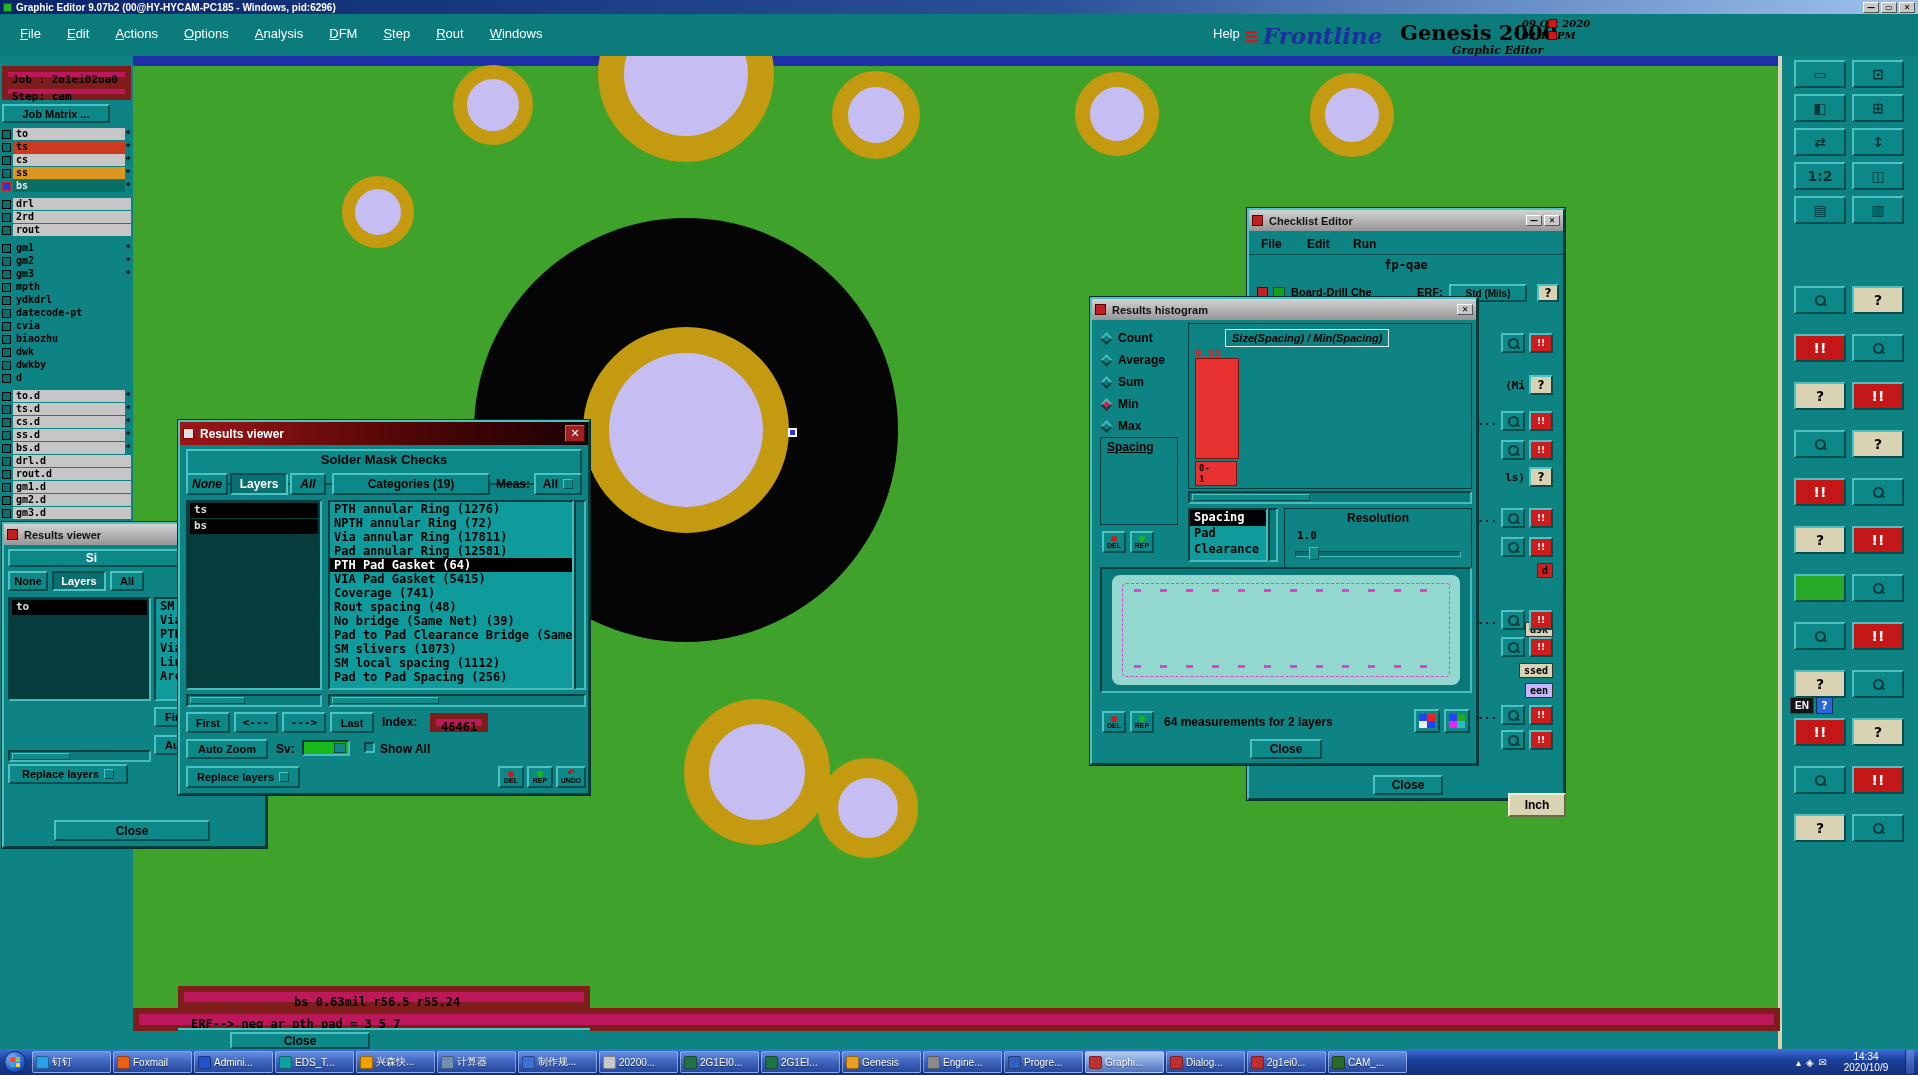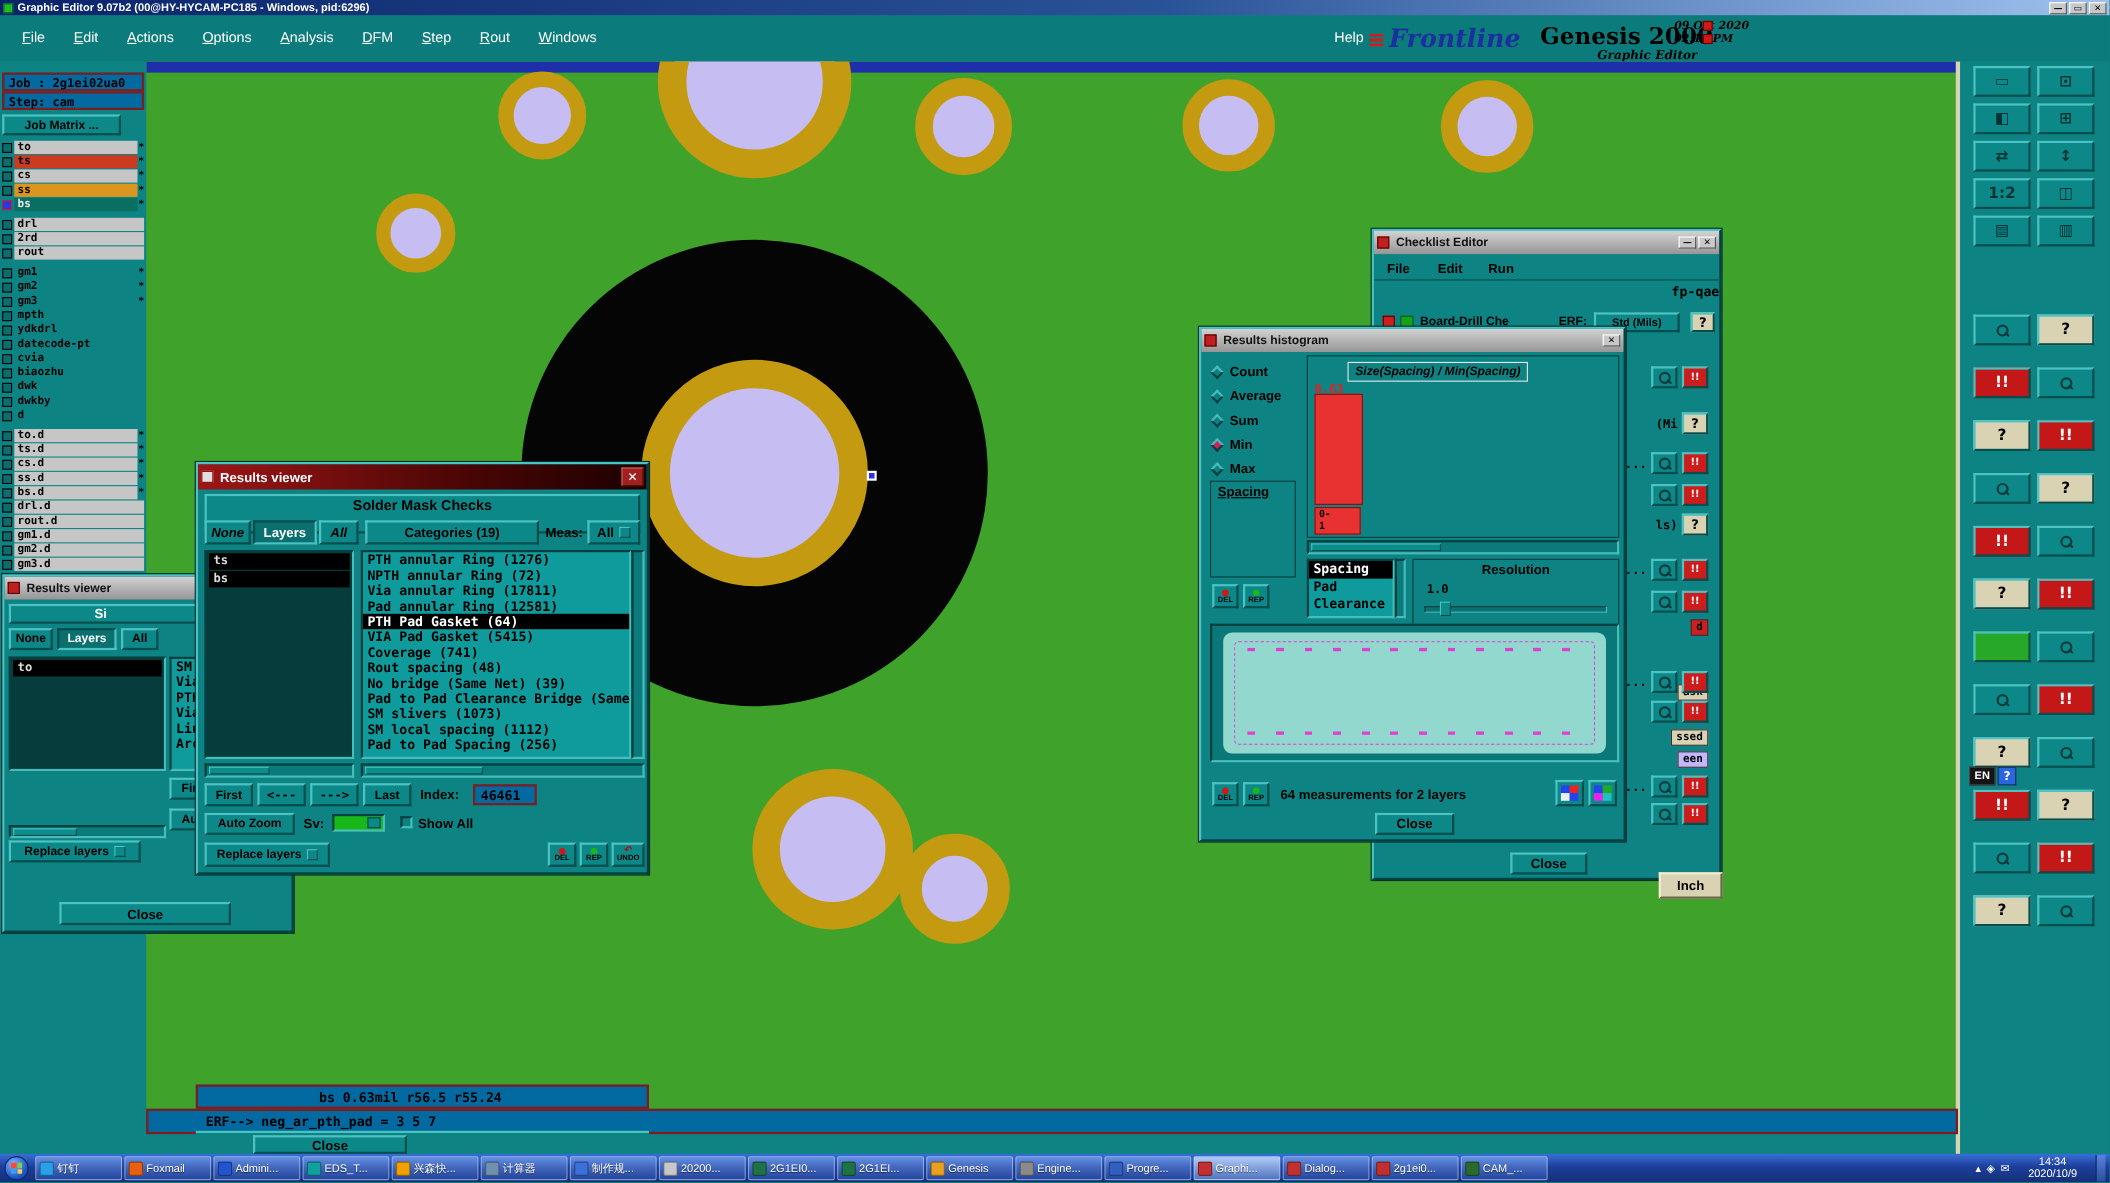--- a/index.html
+++ b/index.html
@@ -30,21 +30,21 @@
   .brand-app { position:absolute; left:1452px; top:30px; color:#000; font:bold italic 11px "DejaVu Serif",serif; }
   .red-sq { position:absolute; width:9px; height:9px; background:#d01818; border:1px solid #600; }
 
   
   .btn { background:#0d8888; border:2px solid; border-color:#4cc2c2 #064d4d #064d4d #4cc2c2;
     color:#000; font:bold 12px "Liberation Sans",sans-serif; display:flex; align-items:center;
     justify-content:center; position:absolute; cursor:default; white-space:nowrap; }
   .btn.pressed { border-color:#064d4d #4cc2c2 #4cc2c2 #064d4d; background:#0a6f6f; color:#fff; }
   .raisedbar { background:#0d8888; border:2px solid; border-color:#4cc2c2 #064d4d #064d4d #4cc2c2; position:absolute; }
   .sunken { background:#0b7d7d; border:2px solid; border-color:#053f3f #46bcbc #46bcbc #053f3f; position:absolute; }
-  .beige { background:#0369a1; border:2px solid #7f1d1d; }
+  .beige { background:#be185d; border:6px solid #7f1d1d; }
   .grip { width:10px; height:10px; background:#0d8888; border:1px solid; border-color:#4cc2c2 #064d4d #064d4d #4cc2c2; margin-left:5px; }
   .label { position:absolute; color:#000; font:bold 12px "Liberation Sans",sans-serif; white-space:nowrap; }
 
   .win { position:absolute; background:#0d8383; border:2px solid; border-color:#4cc2c2 #053f3f #053f3f #4cc2c2;
     outline:1px solid #032f2f; overflow:hidden; }
   .title-red { height:23px; background:linear-gradient(90deg,#9e1616,#4a0505 60%,#1c0101);
     display:flex; align-items:center; gap:6px; color:#fff; font:bold 12px "Liberation Sans",sans-serif; padding:0 3px; }
   .title-gray { height:21px; background:linear-gradient(180deg,#d2d2d2,#969696);
     display:flex; align-items:center; gap:6px; color:#111; font:bold 11px "Liberation Sans",sans-serif; padding:0 3px; }
   .ticon-red { width:11px; height:11px; background:#c02020; border:1px solid #500; flex:none; }
@@ -565,21 +565,21 @@
       <span style="margin-left:auto;display:flex;gap:2px">
         <span class="wbtn">—</span>
         <span class="wbtn">✕</span>
       </span>
     </div>
     <div style="position:absolute;left:0;top:23px;width:100%;height:22px;border-bottom:1px solid #064d4d">
       <span class="label" style="left:12px;top:4px">File</span>
       <span class="label" style="left:58px;top:4px">Edit</span>
       <span class="label" style="left:104px;top:4px">Run</span>
     </div>
-    <div style="position:absolute;left:0;top:48px;width:100%;text-align:right;font:bold 12px 'DejaVu Sans Mono',monospace;color:#000">fp-qae</div>
+    <div style="position:absolute;left:0;top:48px;width:100%;text-align:center;font:bold 12px 'DejaVu Sans Mono',monospace;color:#000">fp-qae</div>
     <div style="position:absolute;left:0;top:72px;width:100%;height:22px">
       <span style="position:absolute;left:8px;top:5px;width:11px;height:11px;background:#cc2020;border:1px solid #500"></span>
       <span style="position:absolute;left:24px;top:5px;width:12px;height:12px;background:#18a018;border:1px solid #053"></span>
       <span class="label" style="left:42px;top:4px;font-size:11px">Board-Drill Che</span>
       <span class="label" style="left:168px;top:4px;font-size:11px">ERF:</span>
       <span class="btn" style="left:200px;top:2px;width:78px;height:18px;font-size:10px">Std (Mils)</span>
       <span class="mini helpb" style="position:absolute;left:288px;top:2px;width:22px;height:18px">?</span>
     </div>
     <div id="cl-rows" style="position:absolute;left:0;top:0;width:100%;height:100%">
         <div class="cl-row" style="top: 122px;">

